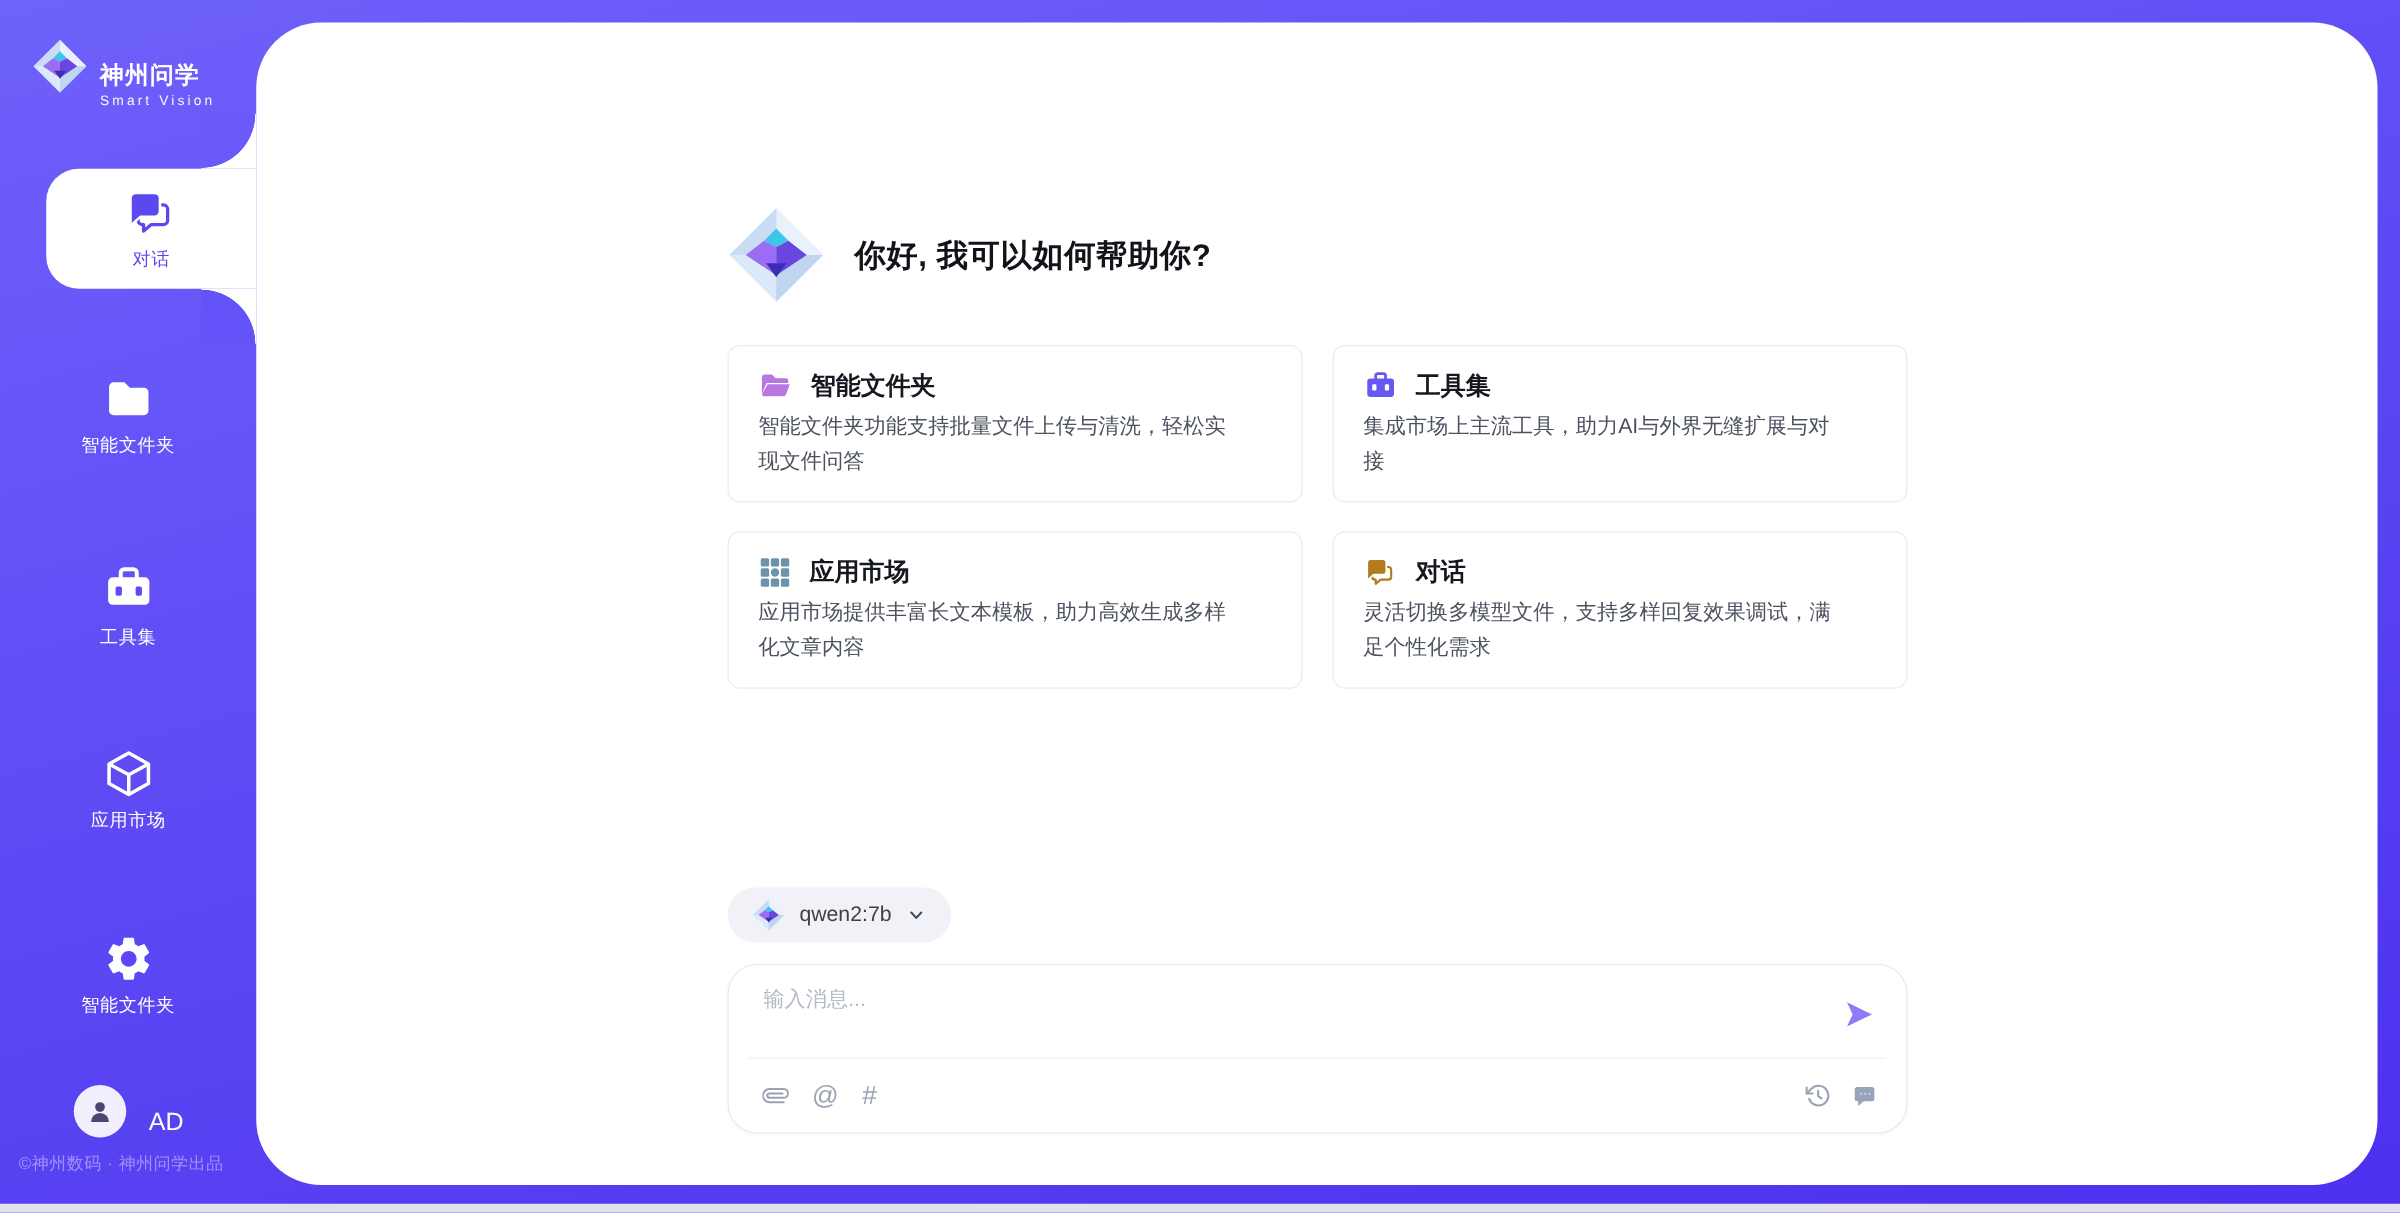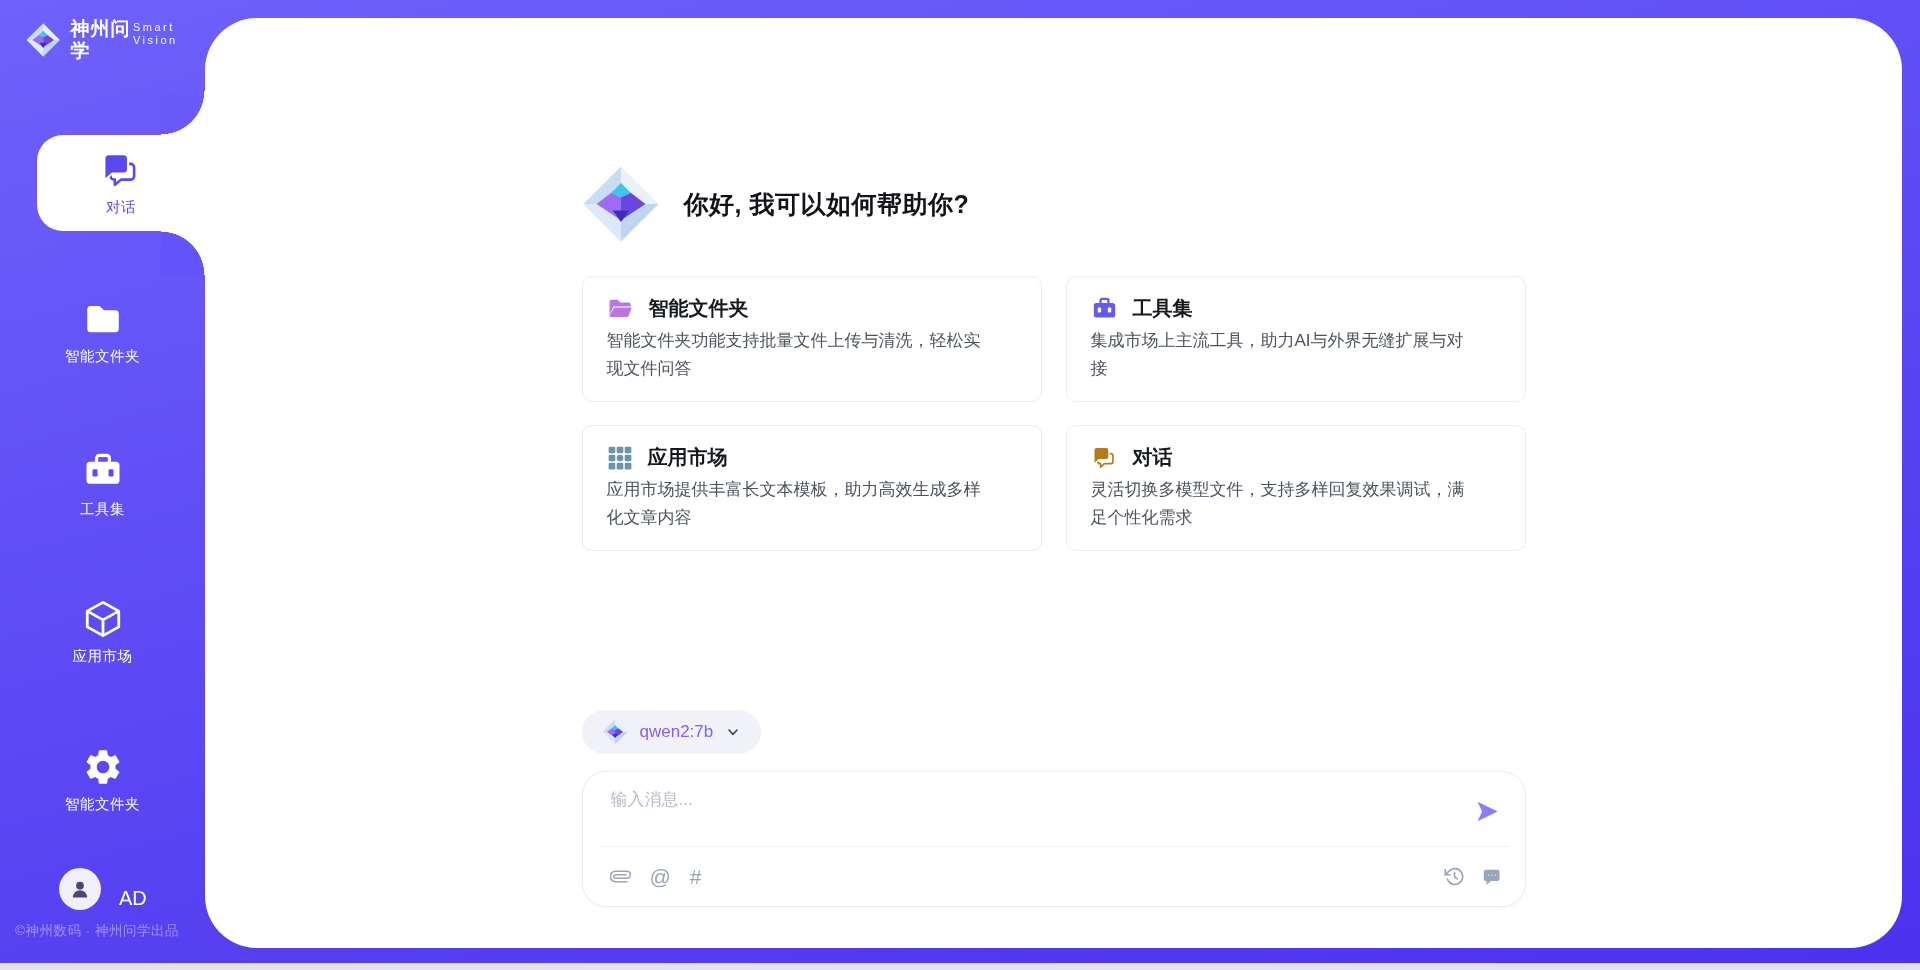--- a/index.html
+++ b/index.html
@@ -12,21 +12,21 @@
   
   .panel {
     position:absolute; left:205px; top:18px; right:18px; bottom:22px;
     background:#ffffff; border-radius:52px;
   }
   .bottom-strip { position:absolute; left:0; right:0; bottom:0; height:7px; background:#e2e2ec; }
 
   
   .sidebar { position:absolute; left:0; top:0; width:205px; height:970px; }
   .brand { position:absolute; left:26px; top:18px; display:flex; align-items:center; gap:10px; }
-  .brand-txt { display:flex; line-height:1.15; }
+  .brand-txt { display:flex; flex-direction:column; line-height:1.15;margin-top:32px; }
   .brand-name { color:#fff; font-size:19px; font-weight:700; letter-spacing:1px; }
   .brand-sub { color:rgba(255,255,255,.95); font-size:11px; letter-spacing:2.5px; margin-top:3px; }
 
   .nav-item {
     position:absolute; left:0; width:205px; height:96px;
     display:flex; flex-direction:column; align-items:center; justify-content:center; gap:7px;
     color:#fff; cursor:pointer;
   }
   .nav-label { font-size:14.5px; letter-spacing:.5px; }
   .nav-item.active {
@@ -59,21 +59,21 @@
     padding:18px 24px 0 24px; cursor:pointer;
   }
   .card-head { display:flex; align-items:center; gap:15px; }
   .card-title { font-size:20px; font-weight:700; color:#15181f; }
   .card-desc { margin-top:5px; max-width:388px; font-size:17px; line-height:1.62; color:#4c5260; }
 
   .model-pill {
     margin-top:159px; display:inline-flex; align-items:center; gap:12px;
     height:44px; padding:0 20px; border-radius:22px; background:#f1f2f7; cursor:pointer;
   }
-  .model-name { font-size:17px; color:#8b5cf6; }
+  .model-name { font-size:17px; color:#404040; }
 
   .composer {
     margin-top:17px; width:944px; height:136px; background:#fff;
     border:1px solid #e8eaf2; border-radius:24px; display:flex; flex-direction:column;
     box-shadow:0 1px 3px rgba(20,24,60,.03);
   }
   .composer-top { height:74px; display:flex; align-items:flex-start; padding:16px 20px 0 28px; }
   .composer-input {
     flex:1; border:none; outline:none; resize:none; font-size:17px; height:50px;
     font-family:"Liberation Sans","DejaVu Sans",sans-serif; color:#333; background:transparent;

